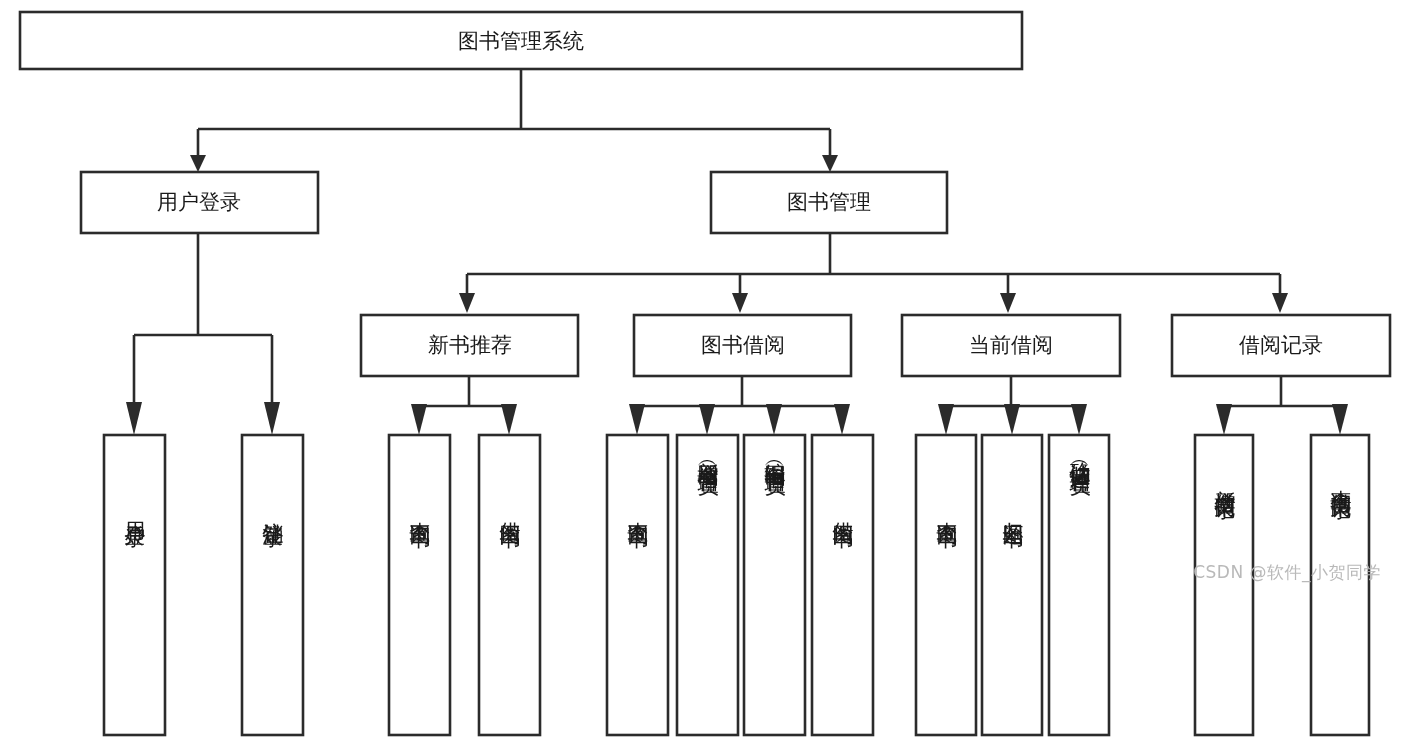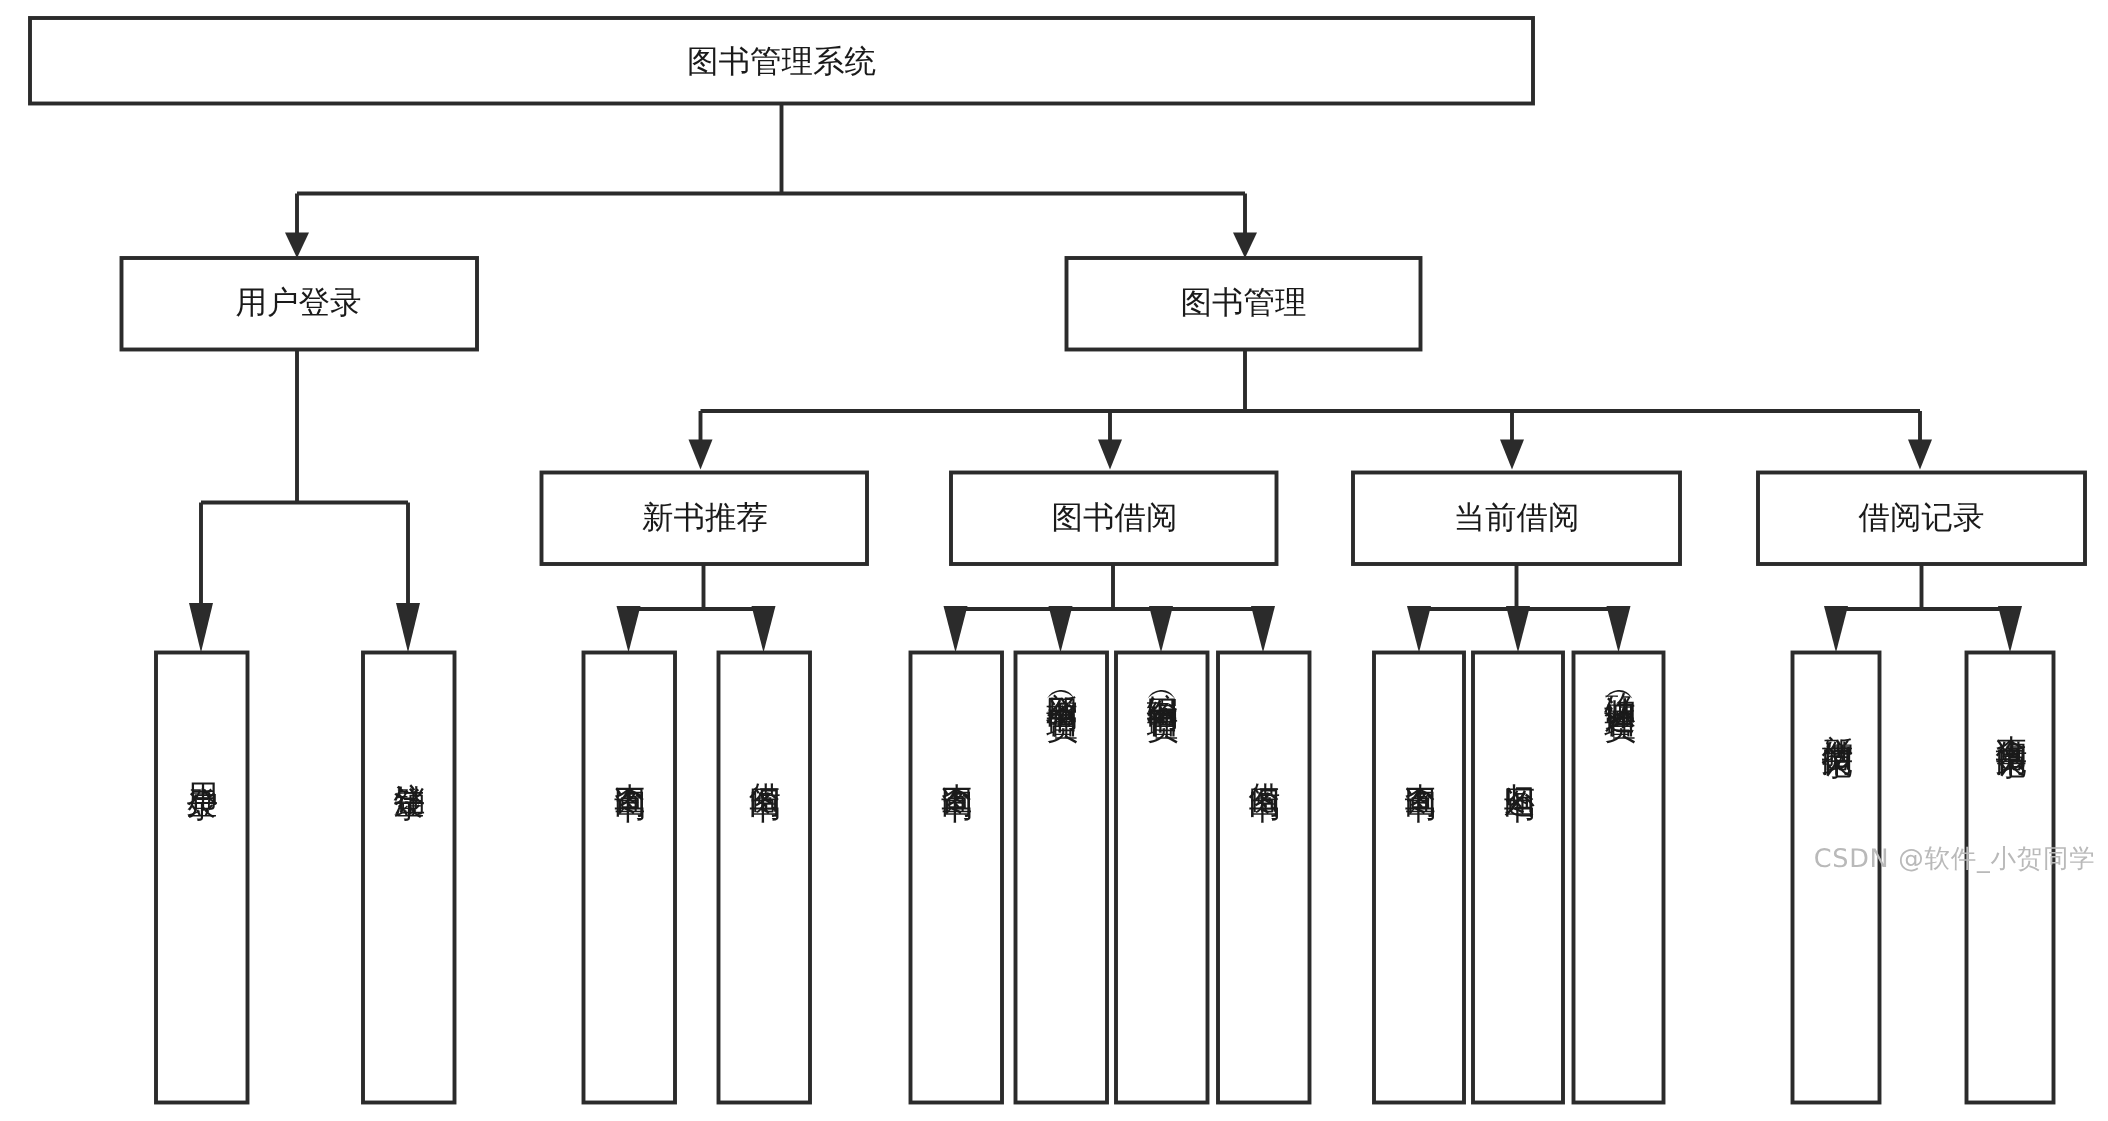--- a/index.html
+++ b/index.html
@@ -56,21 +56,21 @@
     font-size: 21px;
     line-height: 1.0;
     color: #1a1a1a;
     letter-spacing: 2px;
     white-space: nowrap;
     text-align: start;
     pointer-events: none;
   }
   .watermark {
     position: absolute;
-    right: 8px;
+    right: 24px;
     bottom: 4px;
     font-family: "DejaVu Sans", "Liberation Sans", sans-serif;
     font-size: 17px;
     color: #b9b9b9;
     letter-spacing: 0.5px;
     white-space: nowrap;
     text-align: right;
   }
 </style>
 </head>

